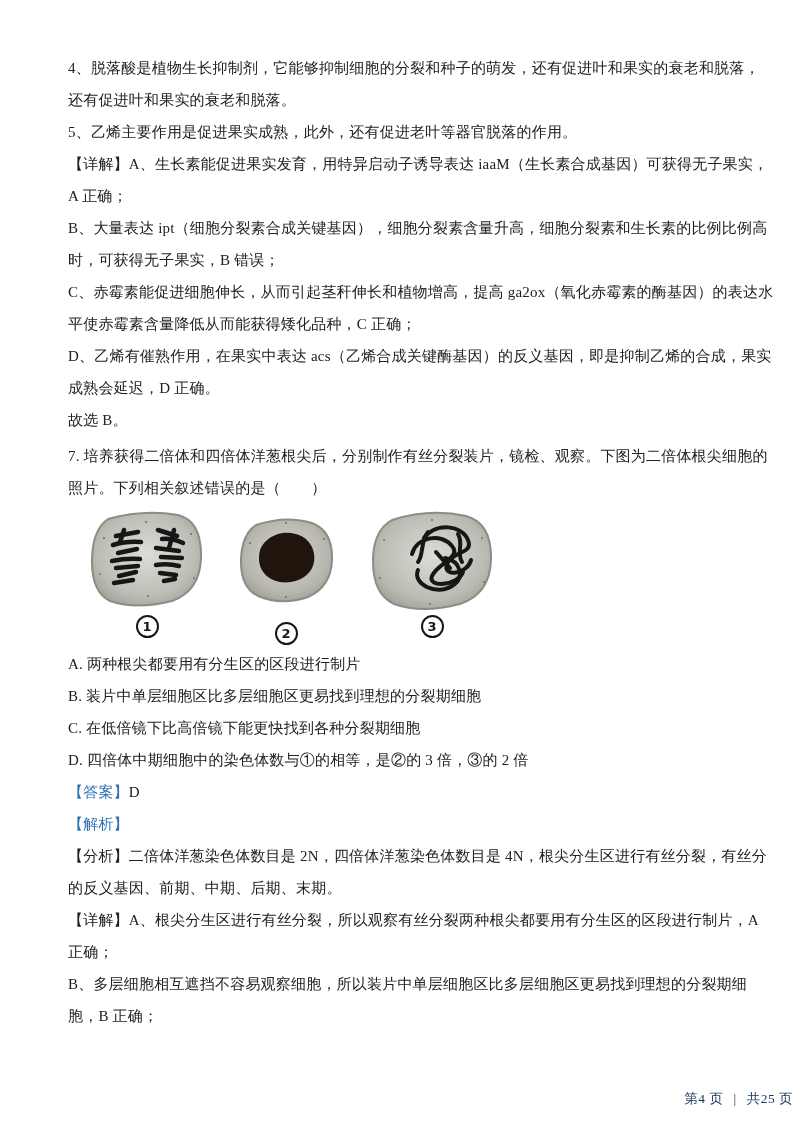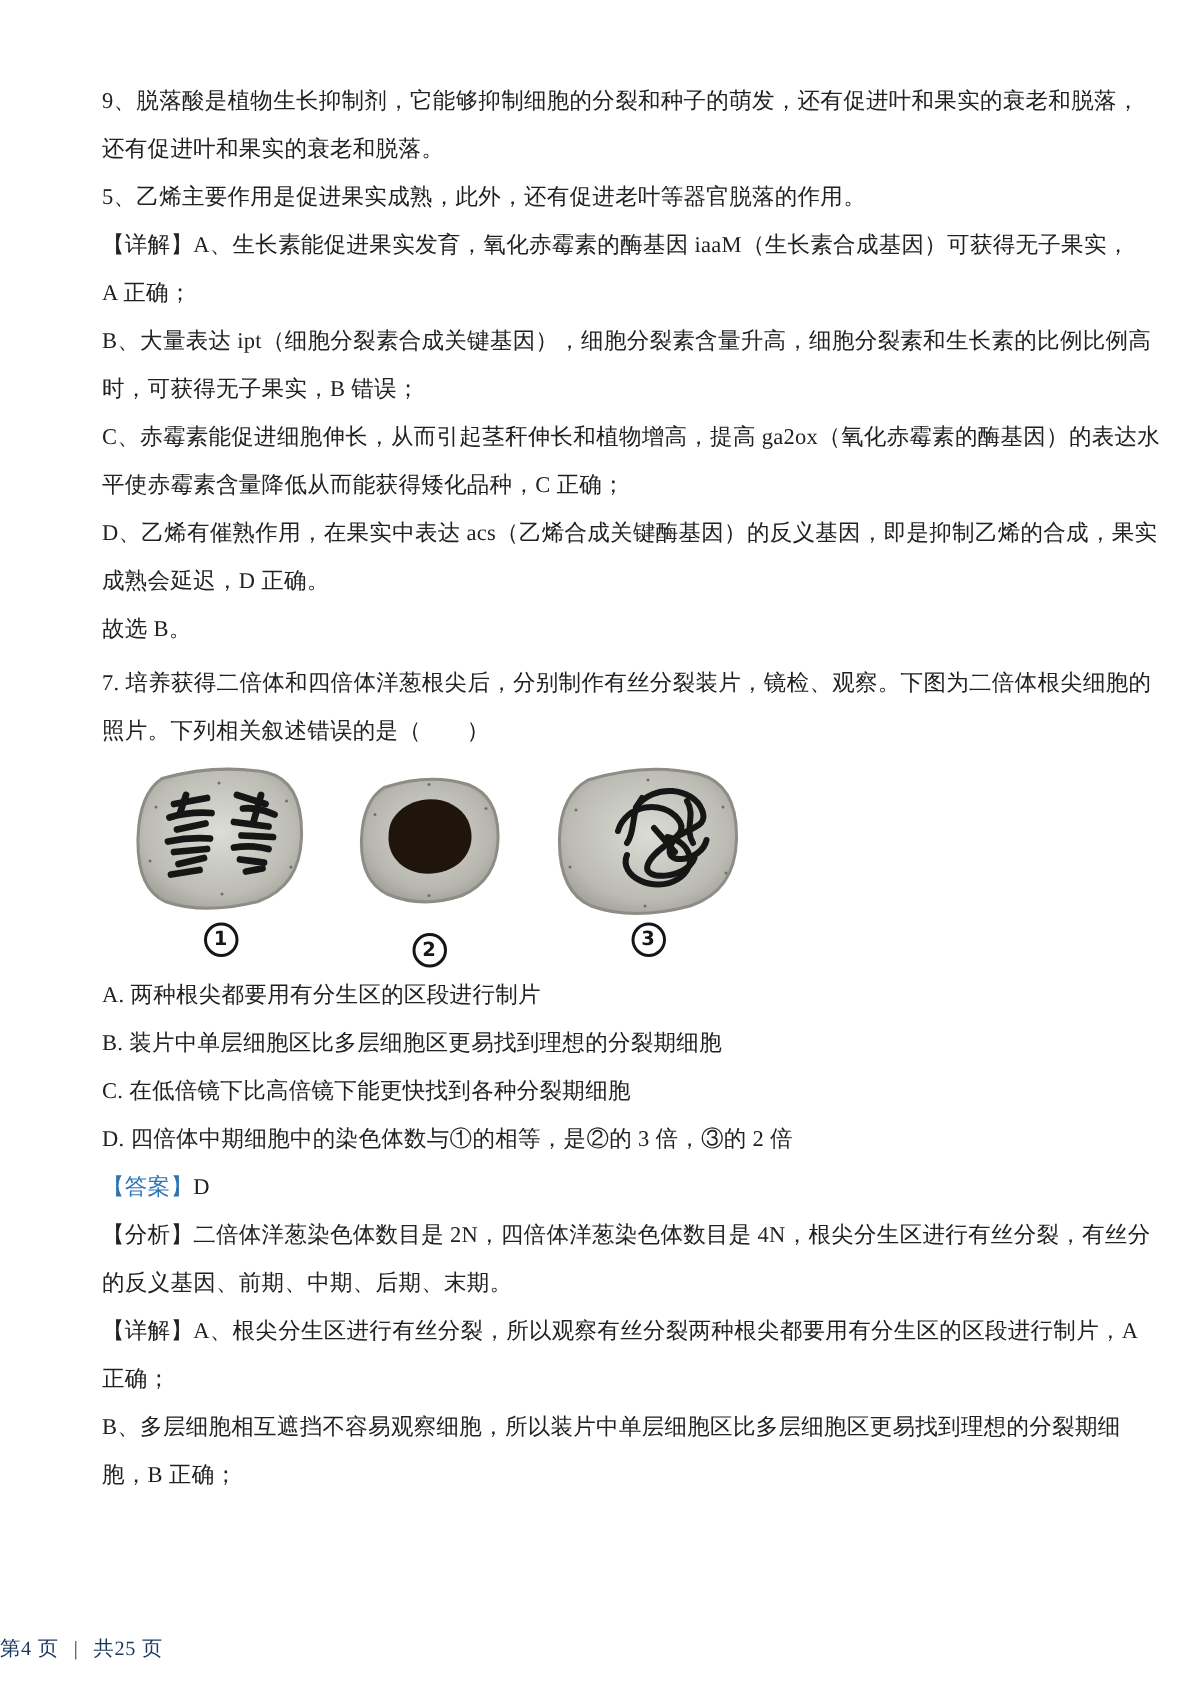--- a/index.html
+++ b/index.html
@@ -67,37 +67,37 @@
     background: #fff;
   }
   .fig1 { margin-left: 0; }
   .fig2 { margin-left: 28px; padding-top: 7px; }
   .fig3 { margin-left: 30px; }
   .footer {
     position: absolute;
     left: 0;
     width: 793px;
     bottom: 14px;
-    text-align: left;
+    text-align: right;
     font-size: 13.5px;
     color: #17365d;
     letter-spacing: 0.5px;
   }
   .footer .sep { margin: 0 10px; color: #17365d; }
 </style>
 </head>
 <body>
 
 <div class="doc">
 
   <div id="lines-top">
-      <div class="line"><span>9、脱落酸是植物生长抑制剂，它能够抑制细胞的分裂和种子的萌发，还有促进叶和果实的衰老和脱落，</span></div>
+      <div class="line"><span>4、脱落酸是植物生长抑制剂，它能够抑制细胞的分裂和种子的萌发，还有促进叶和果实的衰老和脱落，</span></div>
       <div class="line"><span>还有促进叶和果实的衰老和脱落。</span></div>
       <div class="line"><span>5、乙烯主要作用是促进果实成熟，此外，还有促进老叶等器官脱落的作用。</span></div>
-      <div class="line"><span>【详解】A、生长素能促进果实发育，氧化赤霉素的酶基因 iaaM（生长素合成基因）可获得无子果实，</span></div>
+      <div class="line"><span>【详解】A、生长素能促进果实发育，用特异启动子诱导表达 iaaM（生长素合成基因）可获得无子果实，</span></div>
       <div class="line"><span>A 正确；</span></div>
       <div class="line"><span>B、大量表达 ipt（细胞分裂素合成关键基因），细胞分裂素含量升高，细胞分裂素和生长素的比例比例高</span></div>
       <div class="line"><span>时，可获得无子果实，B 错误；</span></div>
       <div class="line"><span>C、赤霉素能促进细胞伸长，从而引起茎秆伸长和植物增高，提高 ga2ox（氧化赤霉素的酶基因）的表达水</span></div>
       <div class="line"><span>平使赤霉素含量降低从而能获得矮化品种，C 正确；</span></div>
       <div class="line"><span>D、乙烯有催熟作用，在果实中表达 acs（乙烯合成关键酶基因）的反义基因，即是抑制乙烯的合成，果实</span></div>
       <div class="line"><span>成熟会延迟，D 正确。</span></div>
       <div class="line"><span>故选 B。</span></div>
       <div class="line" style="margin-top: 4px;"><span>7. 培养获得二倍体和四倍体洋葱根尖后，分别制作有丝分裂装片，镜检、观察。下图为二倍体根尖细胞的</span></div>
       <div class="line"><span>照片。下列相关叙述错误的是（　　）</span></div>
@@ -205,20 +205,21 @@
     </figure>
 
   </div>
 
   <div id="lines-bottom">
       <div class="line"><span>A. 两种根尖都要用有分生区的区段进行制片</span></div>
       <div class="line"><span>B. 装片中单层细胞区比多层细胞区更易找到理想的分裂期细胞</span></div>
       <div class="line"><span>C. 在低倍镜下比高倍镜下能更快找到各种分裂期细胞</span></div>
       <div class="line"><span>D. 四倍体中期细胞中的染色体数与①的相等，是②的 3 倍，③的 2 倍</span></div>
       <div class="line"><span class="blue">【答案】</span><span>D</span></div>
+      <div class="line"><span class="blue">【解析】</span></div>
       <div class="line"><span>【分析】二倍体洋葱染色体数目是 2N，四倍体洋葱染色体数目是 4N，根尖分生区进行有丝分裂，有丝分</span></div>
       <div class="line"><span>的反义基因、前期、中期、后期、末期。</span></div>
       <div class="line"><span>【详解】A、根尖分生区进行有丝分裂，所以观察有丝分裂两种根尖都要用有分生区的区段进行制片，A</span></div>
       <div class="line"><span>正确；</span></div>
       <div class="line"><span>B、多层细胞相互遮挡不容易观察细胞，所以装片中单层细胞区比多层细胞区更易找到理想的分裂期细</span></div>
       <div class="line"><span>胞，B 正确；</span></div>
     </div>
 
 </div>
 

